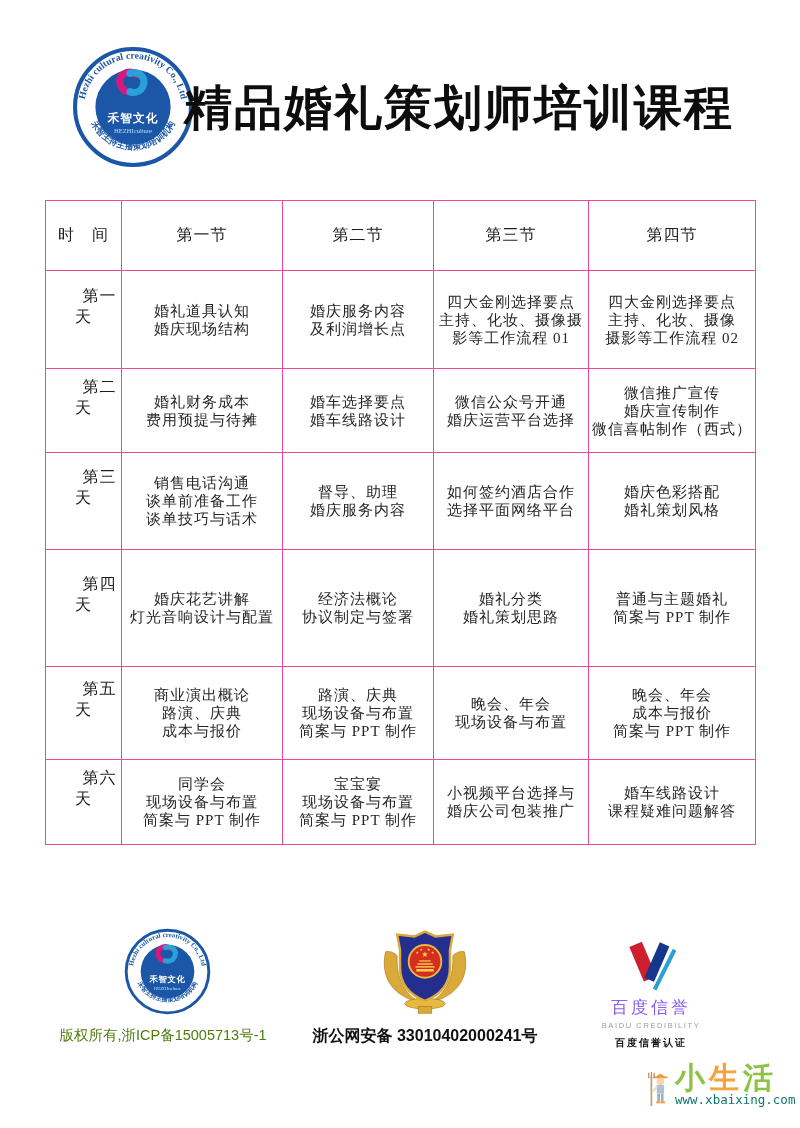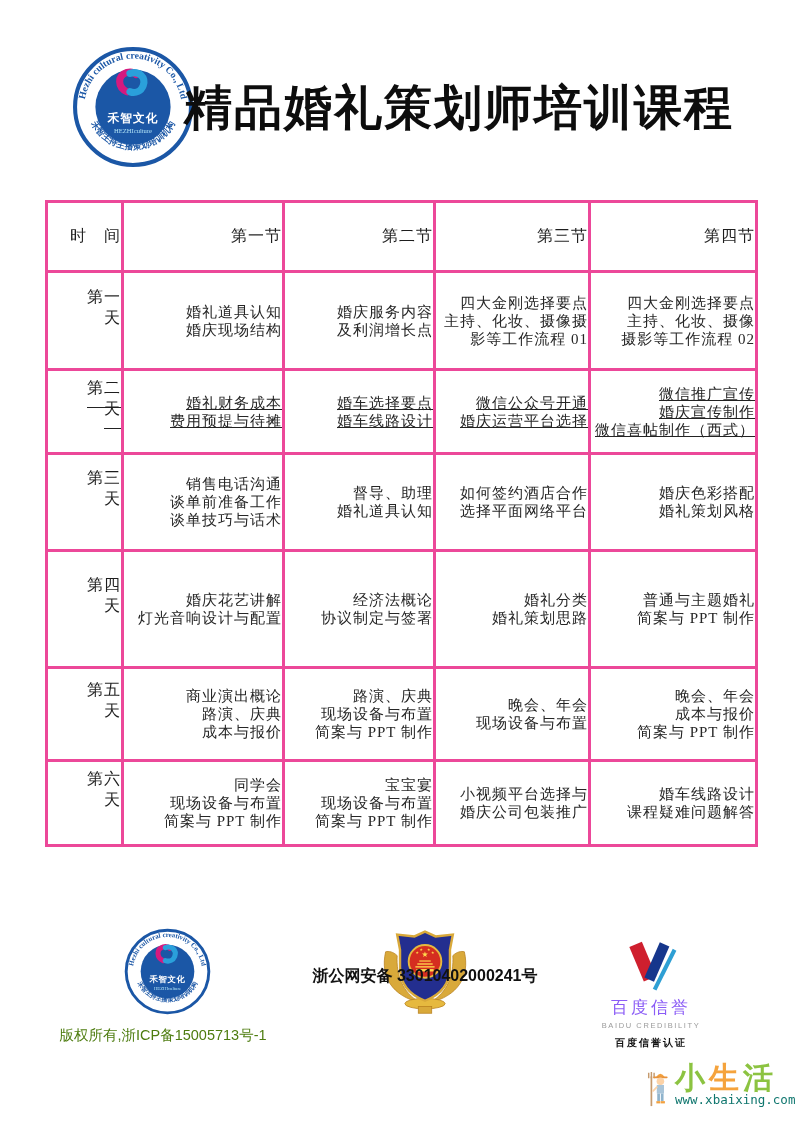--- a/index.html
+++ b/index.html
@@ -8,34 +8,34 @@
 
   
   .logo-top{position:absolute;left:72px;top:46px;width:122px;height:122px;}
   .page-title{position:absolute;left:184px;top:76px;width:575px;height:64px;
               font-size:48px;font-weight:bold;letter-spacing:2px;color:#0d0d0d;
               font-family:"Liberation Serif", serif;white-space:nowrap;}
 
   
   table.course{position:absolute;left:45px;top:200px;width:710px;
                border-collapse:collapse;table-layout:fixed;}
-  table.course td,table.course th{border:3px solid #ec4899;text-align:right;
+  table.course td,table.course th{border:1px solid #ec4899;text-align:center;
                vertical-align:middle;font-weight:normal;padding:0;}
   .hdrText{font-size:16px;letter-spacing:1px;color:#1e1e1e;}
   .dayText{font-size:16px;letter-spacing:1px;color:#1e1e1e;position:relative;top:-13px;margin-left:32px;}
   .cellText{white-space:pre-line;font-size:15px;line-height:18px;letter-spacing:1px;color:#262626;}
-  tr.hrow{height:70px;} tr.r1{height:98px;} tr.r2{height:84px;text-decoration:underline;} tr.r3{height:97px;}
+  tr.hrow{height:70px;} tr.r1{height:98px;} tr.r2{height:84px;} tr.r3{height:97px;}
   tr.r4{height:117px;} tr.r5{height:93px;} tr.r6{height:85px;}
 
   
   .logo-bottom{position:absolute;left:124px;top:928px;width:87px;height:87px;}
   .copyright{position:absolute;left:43px;top:1026px;width:240px;text-align:center;
              font-family:"Liberation Sans", sans-serif;font-size:14.5px;color:#4d7c0f;}
   .police-badge{position:absolute;left:377px;top:926px;width:96px;height:90px;}
-  .police-text{position:absolute;left:310px;top:966px;width:230px;text-align:center;
+  .police-text{position:absolute;left:310px;top:1026px;width:230px;text-align:center;
              font-family:"Liberation Sans", sans-serif;font-weight:bold;font-size:16px;color:#111;}
   .baidu{position:absolute;left:585px;top:938px;width:132px;text-align:center;
              font-family:"Liberation Sans", sans-serif;}
   .baidu-v{width:58px;height:58px;display:block;margin:0 auto;}
   .baidu-cn{font-size:17px;color:#8b5cf6;letter-spacing:3px;margin-top:0px;}
   .baidu-en{font-size:7.5px;color:#9a9a9a;letter-spacing:1.6px;margin-top:2px;text-align:center;}
   .baidu-cert{font-size:10px;font-weight:bold;color:#111;letter-spacing:2px;margin-top:6px;}
 
   
   .watermark{position:absolute;left:646px;top:1062px;display:flex;align-items:flex-start;}
@@ -111,21 +111,21 @@
       <td><span class="cellText">微信推广宣传
 婚庆宣传制作
 微信喜帖制作（西式）</span></td>
     </tr>
     <tr class="r3">
       <td><span class="dayText">第三天</span></td>
       <td><span class="cellText">销售电话沟通
 谈单前准备工作
 谈单技巧与话术</span></td>
       <td><span class="cellText">督导、助理
-婚礼道具认知</span></td>
+婚庆服务内容</span></td>
       <td><span class="cellText">如何签约酒店合作
 选择平面网络平台</span></td>
       <td><span class="cellText">婚庆色彩搭配
 婚礼策划风格</span></td>
     </tr>
     <tr class="r4">
       <td><span class="dayText">第四天</span></td>
       <td><span class="cellText">婚庆花艺讲解
 灯光音响设计与配置</span></td>
       <td><span class="cellText">经济法概论

